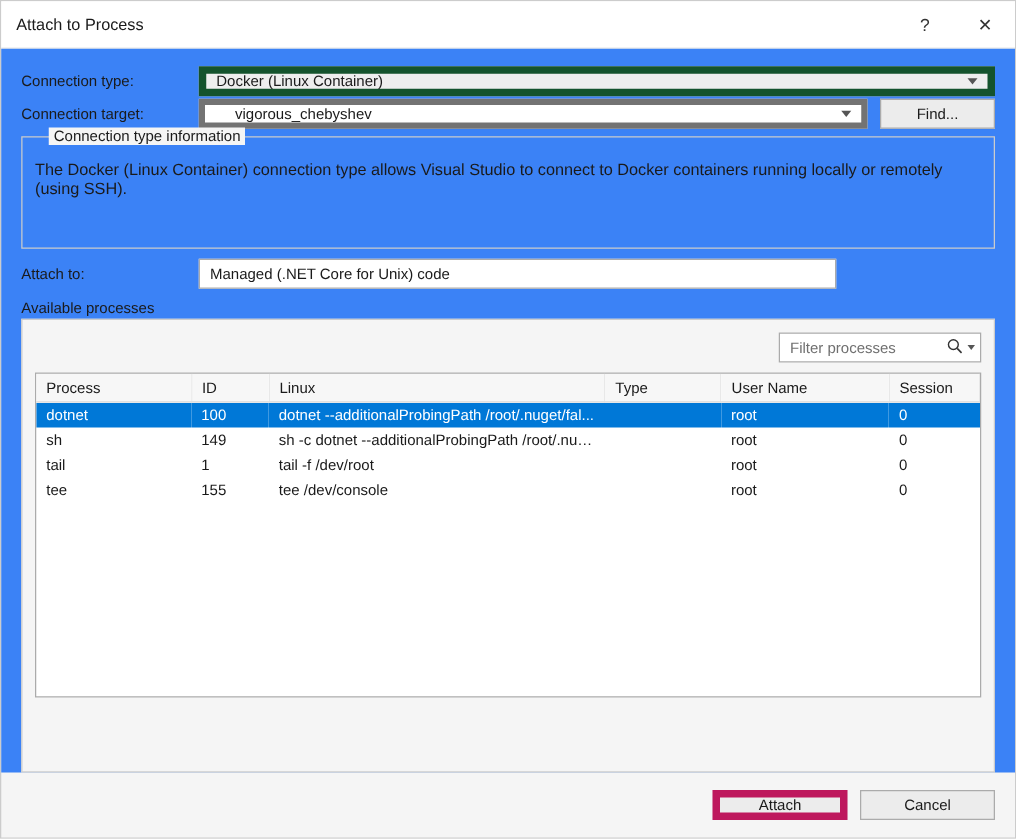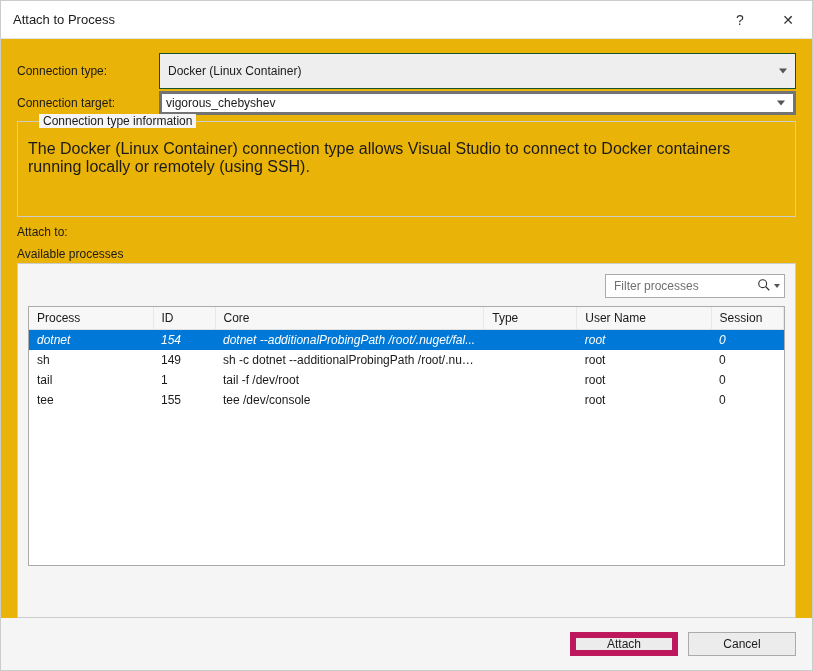--- a/index.html
+++ b/index.html
@@ -44,39 +44,39 @@
     }
     .titlebar .help-icon, .titlebar .close-icon {
       cursor: pointer;
       width: 24px;
       text-align: center;
       color: #333;
       font-size: 14px;
     }
     .body {
       padding: 14px 16px 0 16px;
-      background: #eab308;
+      background: #3b82f6;
       display: flex;
       flex-direction: column;
       gap: 2px;
       flex: 1;
     }
     .form-row {
       display: flex;
       align-items: center;
       gap: 10px;
     }
     .form-label {
       width: 132px;
       color: #1a1a1a;
     }
     .select-conn-type {
       flex: 1;
-      height: 36px;
-      border: 1px solid #14532d;
+      height: 24px;
+      border: 6px solid #14532d;
       background: #eeeeee;
       padding: 0 24px 0 8px;
       display: flex;
       align-items: center;
       position: relative;
     }
     .select-conn-type::after {
       content: "";
       position: absolute;
       right: 8px;
@@ -84,23 +84,23 @@
       transform: translateY(-50%);
       width: 0;
       height: 0;
       border-left: 4px solid transparent;
       border-right: 4px solid transparent;
       border-top: 5px solid #555;
     }
     .combo-conn-target {
       flex: 1;
       height: 24px;
-      border: 3px solid #737373;
+      border: 5px solid #737373;
       background: #ffffff;
-      padding: 0 24px 0 4px;
+      padding: 0 24px 0 24px;
       display: flex;
       align-items: center;
       position: relative;
     }
     .combo-conn-target::after {
       content: "";
       position: absolute;
       right: 8px;
       top: 50%;
       transform: translateY(-50%);
@@ -130,21 +130,21 @@
     .info-group-title {
       position: absolute;
       top: -8px;
       left: 21px;
       background: #f5f5f5;
       padding: 0 4px;
       font-size: 12px;
       color: #1a1a1a;
     }
     .info-group-body {
-      font-size: 16px;
+      font-size: 13px;
       color: #1a1a1a;
     }
     .attach-to-input {
       flex: 1;
       max-width: 510px;
       height: 24px;
       border: 1px solid #ababab;
       background: #ffffff;
       padding: 0 8px;
       display: flex;
@@ -161,21 +161,21 @@
       display: flex;
       flex-direction: column;
       gap: 8px;
       flex: 1;
     }
     .filter-row {
       display: flex;
       justify-content: flex-end;
     }
     .filter-box {
-      width: 180px;
+      width: 162px;
       height: 24px;
       border: 1px solid #ababab;
       background: #ffffff;
       display: flex;
       align-items: center;
       padding: 0 4px 0 8px;
       gap: 6px;
     }
     .filter-box input {
       border: none;
@@ -228,21 +228,20 @@
     tbody td {
       padding: 3px 8px;
       border: none;
       white-space: nowrap;
       overflow: hidden;
       text-overflow: ellipsis;
     }
     tbody tr.selected {
       background: #0078d7;
       color: #ffffff;
-      font-style: italic;
     }
     .col-process { width: 120px; }
     .col-id { width: 60px; }
     .col-title { width: 260px; max-width: 260px; }
     .col-type { width: 90px; }
     .col-user { width: 130px; }
     .col-session { width: 70px; }
     .bottom-row {
       display: flex;
       align-items: center;
@@ -306,30 +305,34 @@
       <div class="select-conn-type">
         <span>Docker (Linux Container)</span>
       </div>
     </div>
 
     <div class="form-row">
       <div class="form-label">Connection target:</div>
       <div class="combo-conn-target">
         <span>vigorous_chebyshev</span>
       </div>
+      <div class="find-btn">Find...</div>
     </div>
 
     <div class="info-group">
       <div class="info-group-title">Connection type information</div>
       <div class="info-group-body">The Docker (Linux Container) connection type allows Visual Studio to connect to Docker containers running locally or remotely (using SSH).</div>
       <div style="height:28px"></div>
     </div>
 
     <div class="form-row" style="margin-top:6px">
       <div class="form-label">Attach to:</div>
+      <div class="attach-to-input">
+        <span>Managed (.NET Core for Unix) code</span>
+      </div>
     </div>
 
     <div class="section-label">Available processes</div>
 
     <div class="processes-panel">
       <div class="filter-row">
         <div class="filter-box">
           <input type="text" placeholder="Filter processes" style="">
           <div class="filter-btn">
             <span class="mag-icon">
@@ -342,30 +345,30 @@
           </div>
         </div>
       </div>
 
       <div class="table-wrap">
         <table>
           <thead>
             <tr>
               <th class="col-process">Process</th>
               <th class="col-id">ID</th>
-              <th class="col-title">Core</th>
+              <th class="col-title">Linux</th>
               <th class="col-type">Type</th>
               <th class="col-user">User Name</th>
               <th class="col-session">Session</th>
             </tr>
           </thead>
           <tbody id="proc-tbody">
               <tr class="selected">
                 <td class="col-process">dotnet</td>
-                <td class="col-id">154</td>
+                <td class="col-id">100</td>
                 <td class="col-title">dotnet --additionalProbingPath /root/.nuget/fal...</td>
                 <td class="col-type"></td>
                 <td class="col-user">root</td>
                 <td class="col-session">0</td>
               </tr>
               <tr>
                 <td class="col-process">sh</td>
                 <td class="col-id">149</td>
                 <td class="col-title">sh -c dotnet --additionalProbingPath /root/.nug...</td>
                 <td class="col-type"></td>

